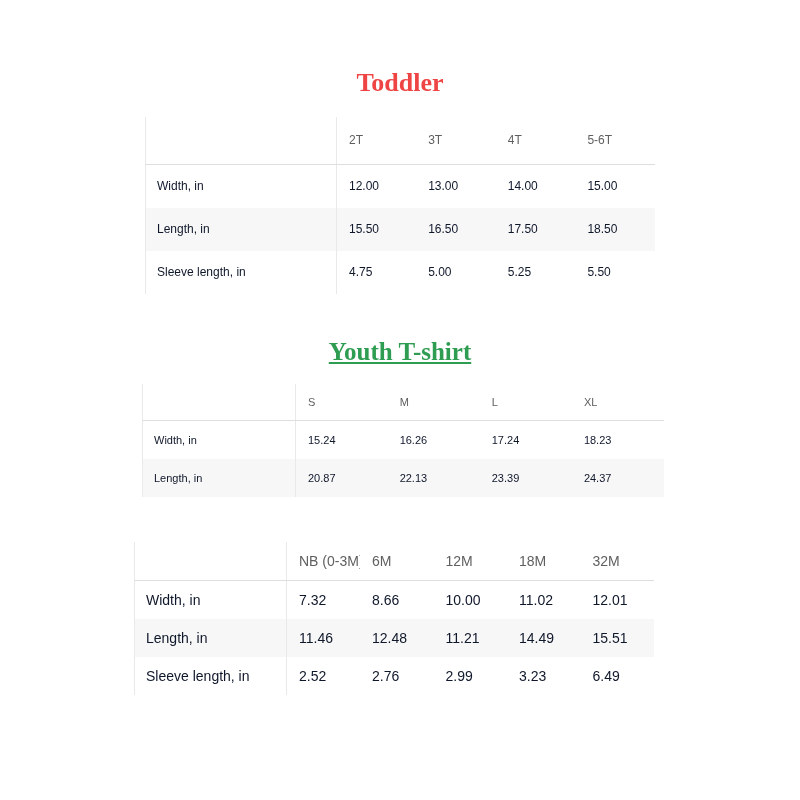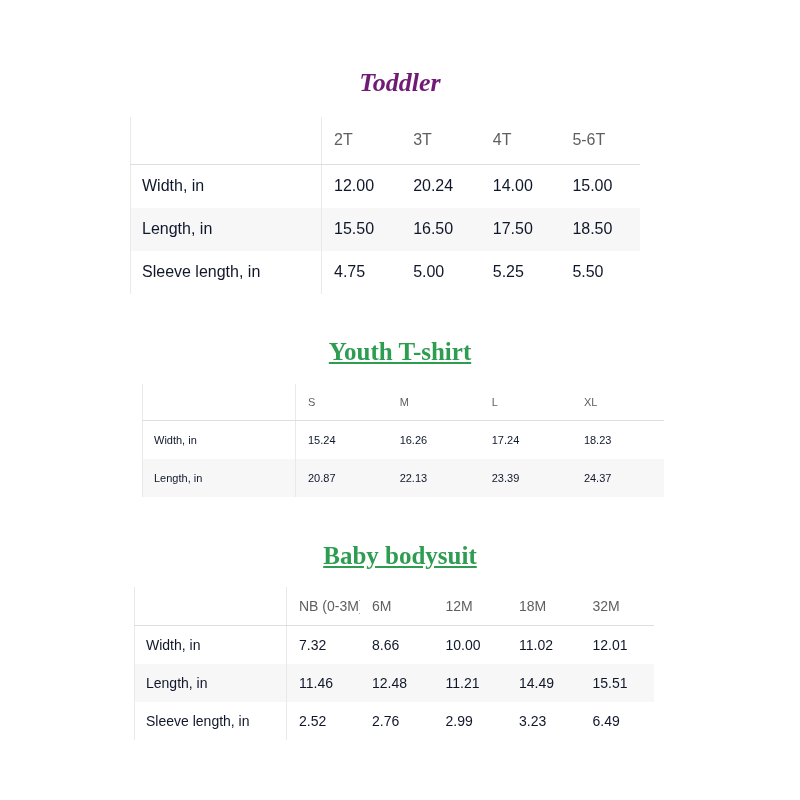--- a/index.html
+++ b/index.html
@@ -51,21 +51,21 @@
     border-bottom: 1px solid #dedede;
   }
   .size-table th:first-child,
   .size-table td:first-child {
     border-right: 1px solid #e9e9e9;
     padding-left: 11px;
   }
   .size-table tbody tr:nth-child(even) { background: #f7f7f7; }
 
   
-  .t0 { width: 510px; font-size: 16px; }
+  .t0 { width: 510px; margin-left: 15px; font-size: 12px; }
   .t0 thead th { height: 47px; }
   .t0 tbody td { height: 43px; }
   .t0 .label-col { width: 173px; }
 
   
   .t1 { width: 522px; margin-left: 12px; font-size: 11px; }
   .t1 thead th { height: 36px; }
   .t1 tbody td { height: 38px; }
   .t1 .label-col { width: 135px; }
 
@@ -76,36 +76,36 @@
   .t2 .label-col { width: 134px; }
 
   .sec-youth { margin-bottom: 45px; }
 </style>
 </head>
 <body>
 
 <div class="wrap">
 
   <section class="size-section">
-    <h2 class="section-title title-lg" style="color: #701a75; font-style: italic;">Toddler</h2>
+    <h2 class="section-title title-lg" style="color: #ef4444;">Toddler</h2>
     <table class="size-table t0">
       <thead>
         <tr>
           <th class="label-col"></th>
           <th>2T</th>
           <th>3T</th>
           <th>4T</th>
           <th>5-6T</th>
         </tr>
       </thead>
       <tbody>
         <tr>
           <td class="label-col">Width, in</td>
           <td>12.00</td>
-          <td>20.24</td>
+          <td>13.00</td>
           <td>14.00</td>
           <td>15.00</td>
         </tr>
         <tr>
           <td class="label-col">Length, in</td>
           <td>15.50</td>
           <td>16.50</td>
           <td>17.50</td>
           <td>18.50</td>
         </tr>
@@ -145,21 +145,20 @@
           <td>20.87</td>
           <td>22.13</td>
           <td>23.39</td>
           <td>24.37</td>
         </tr>
       </tbody>
     </table>
   </section>
 
   <section class="size-section">
-    <h2 class="section-title title-md" style="color: rgb(46, 157, 82);">Baby bodysuit</h2>
     <table class="size-table t2">
       <thead>
         <tr>
           <th class="label-col"></th>
           <th>NB (0-3M)</th>
           <th>6M</th>
           <th>12M</th>
           <th>18M</th>
           <th>32M</th>
         </tr>

